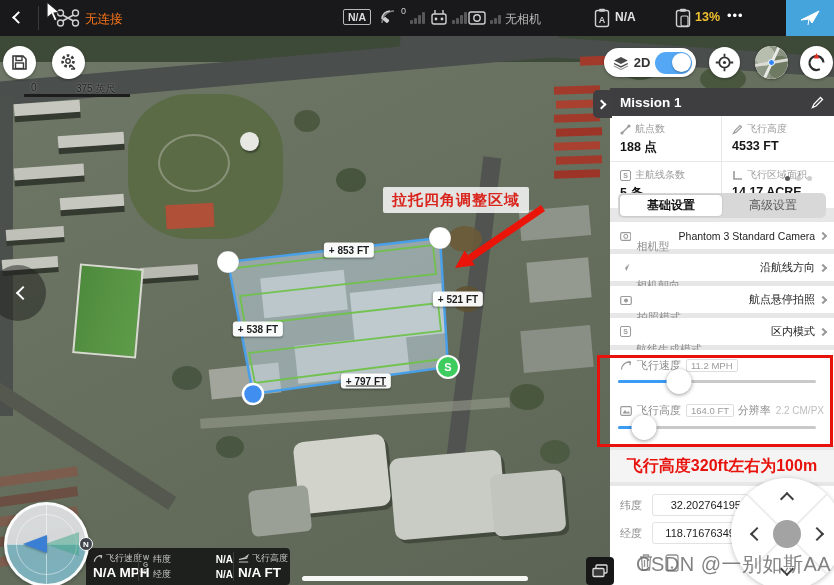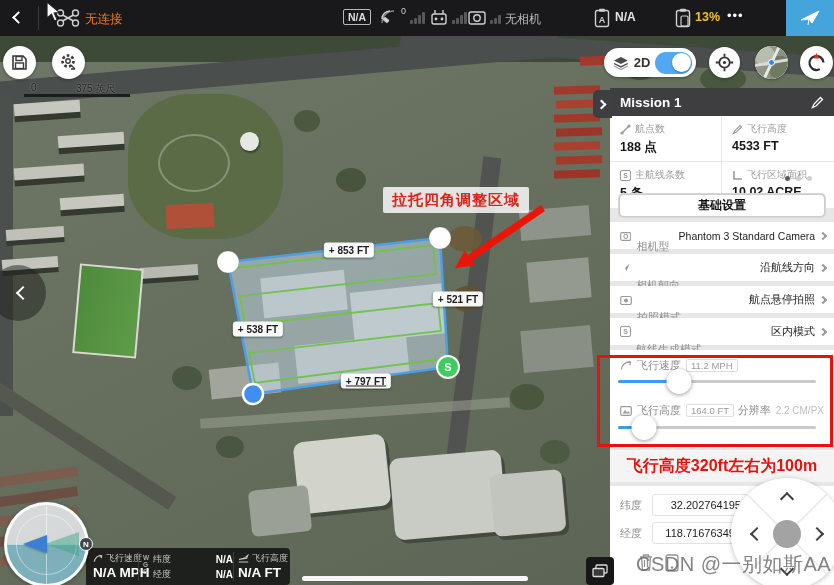--- a/index.html
+++ b/index.html
@@ -381,31 +381,32 @@
           </div>
         <div class="vl">5 条</div>
       </div>
       <div class="stat">
         <div class="lb">
           <svg width="11" height="11" viewBox="0 0 11 11">
             <path d="M2 1 V9 H10" fill="none" stroke="#9b9b9b" stroke-width="1.6"></path>
           </svg>
           <span>飞行区域面积</span>
         </div>
-        <div class="vl">10.02 ACRE</div>
+        <div class="vl">14.17 ACRE</div>
       </div>
     </div>
     <div class="dots">
         <i class="on"></i>
         <i></i>
         <i></i>
       </div>
 
     <div id="tabs">
       <div class="tab on">基础设置</div>
+      <div class="tab">高级设置</div>
     </div>
 
     <div class="prow" style="top:134px;">
       <svg width="12" height="10" viewBox="0 0 12 10">
         <rect x="0.7" y="1.5" width="10.6" height="8" rx="1.5" fill="none" stroke="#9a9a9a" stroke-width="1.2"></rect>
           <circle cx="6" cy="5.5" r="2" fill="none" stroke="#9a9a9a" stroke-width="1.1"></circle>
       </svg>
       <span class="lb">相机型号</span>
       <span class="vl" style="font-size:10.5px;">Phantom 3 Standard Camera</span>
         <span class="chev"></span>

